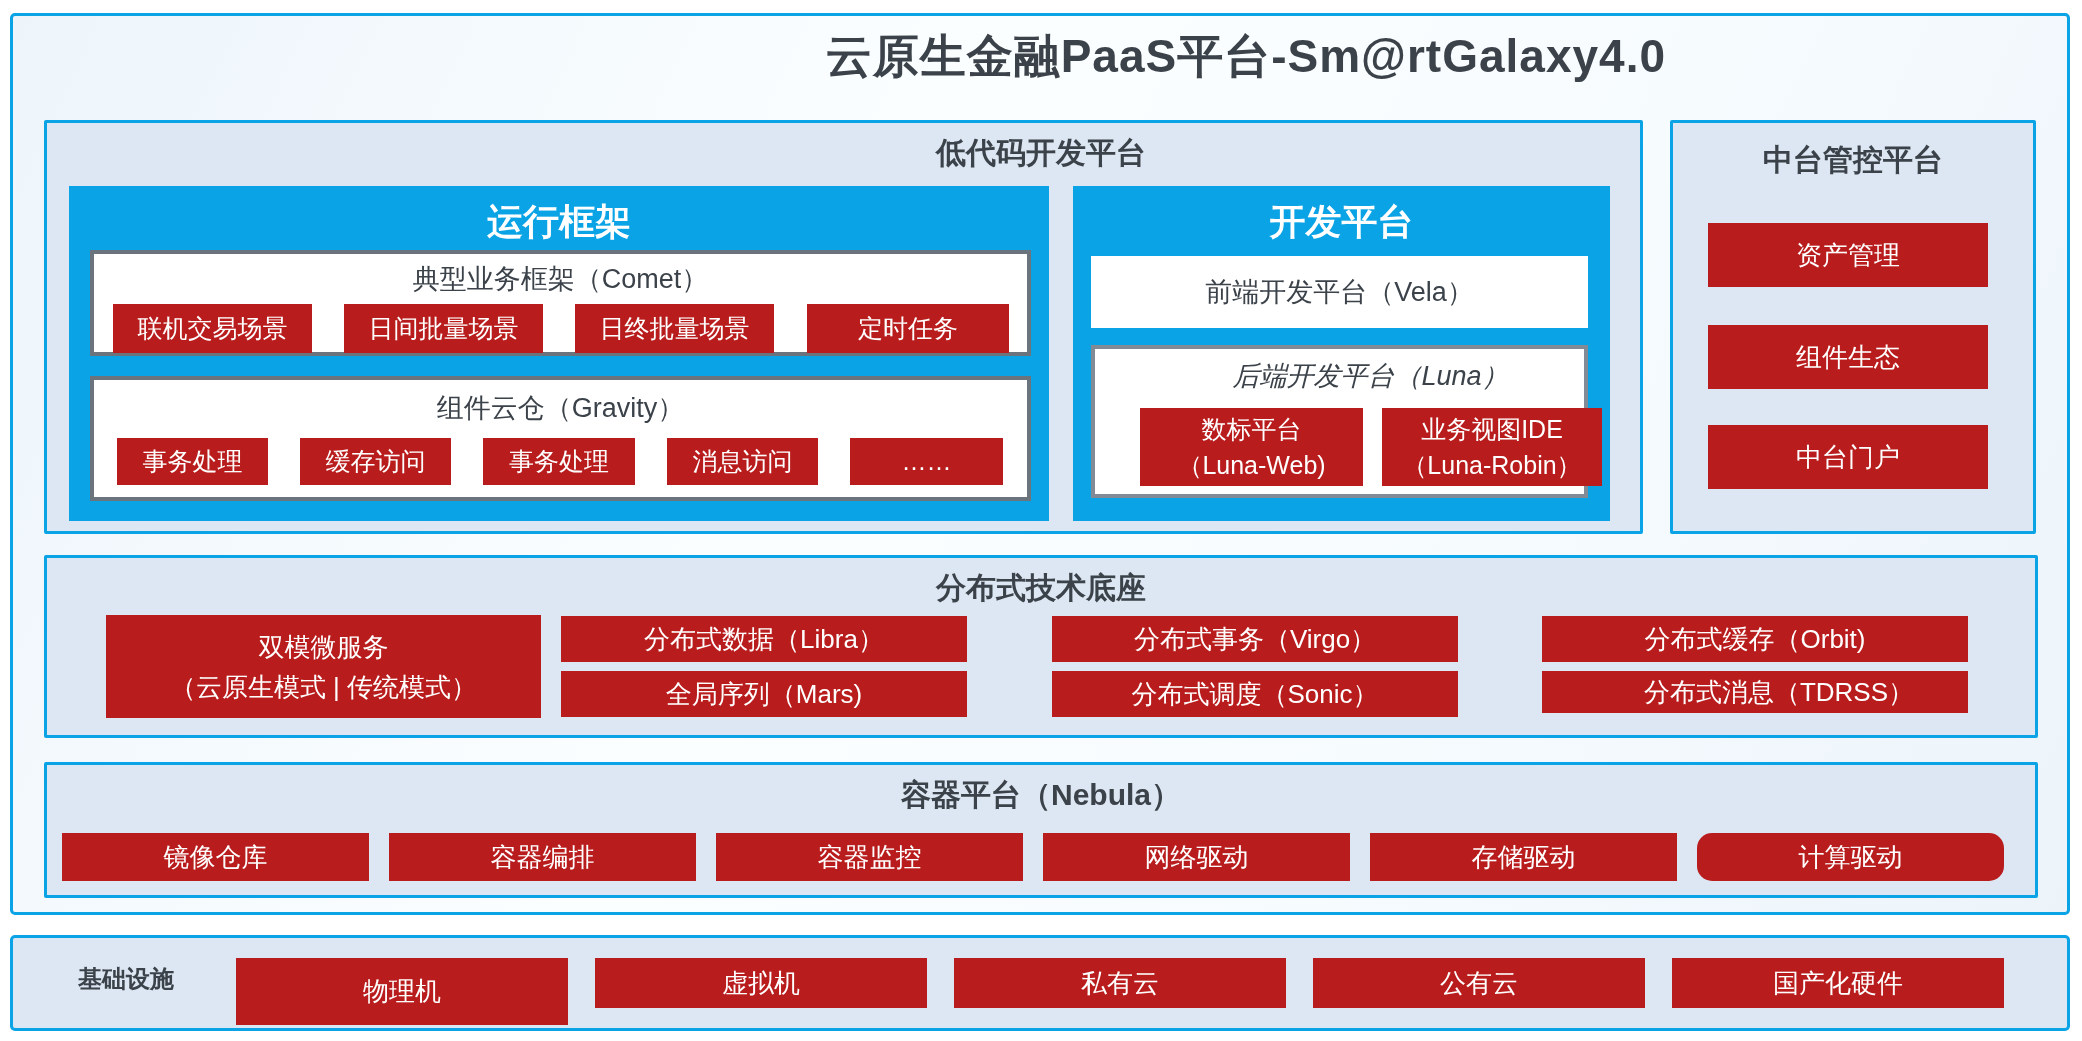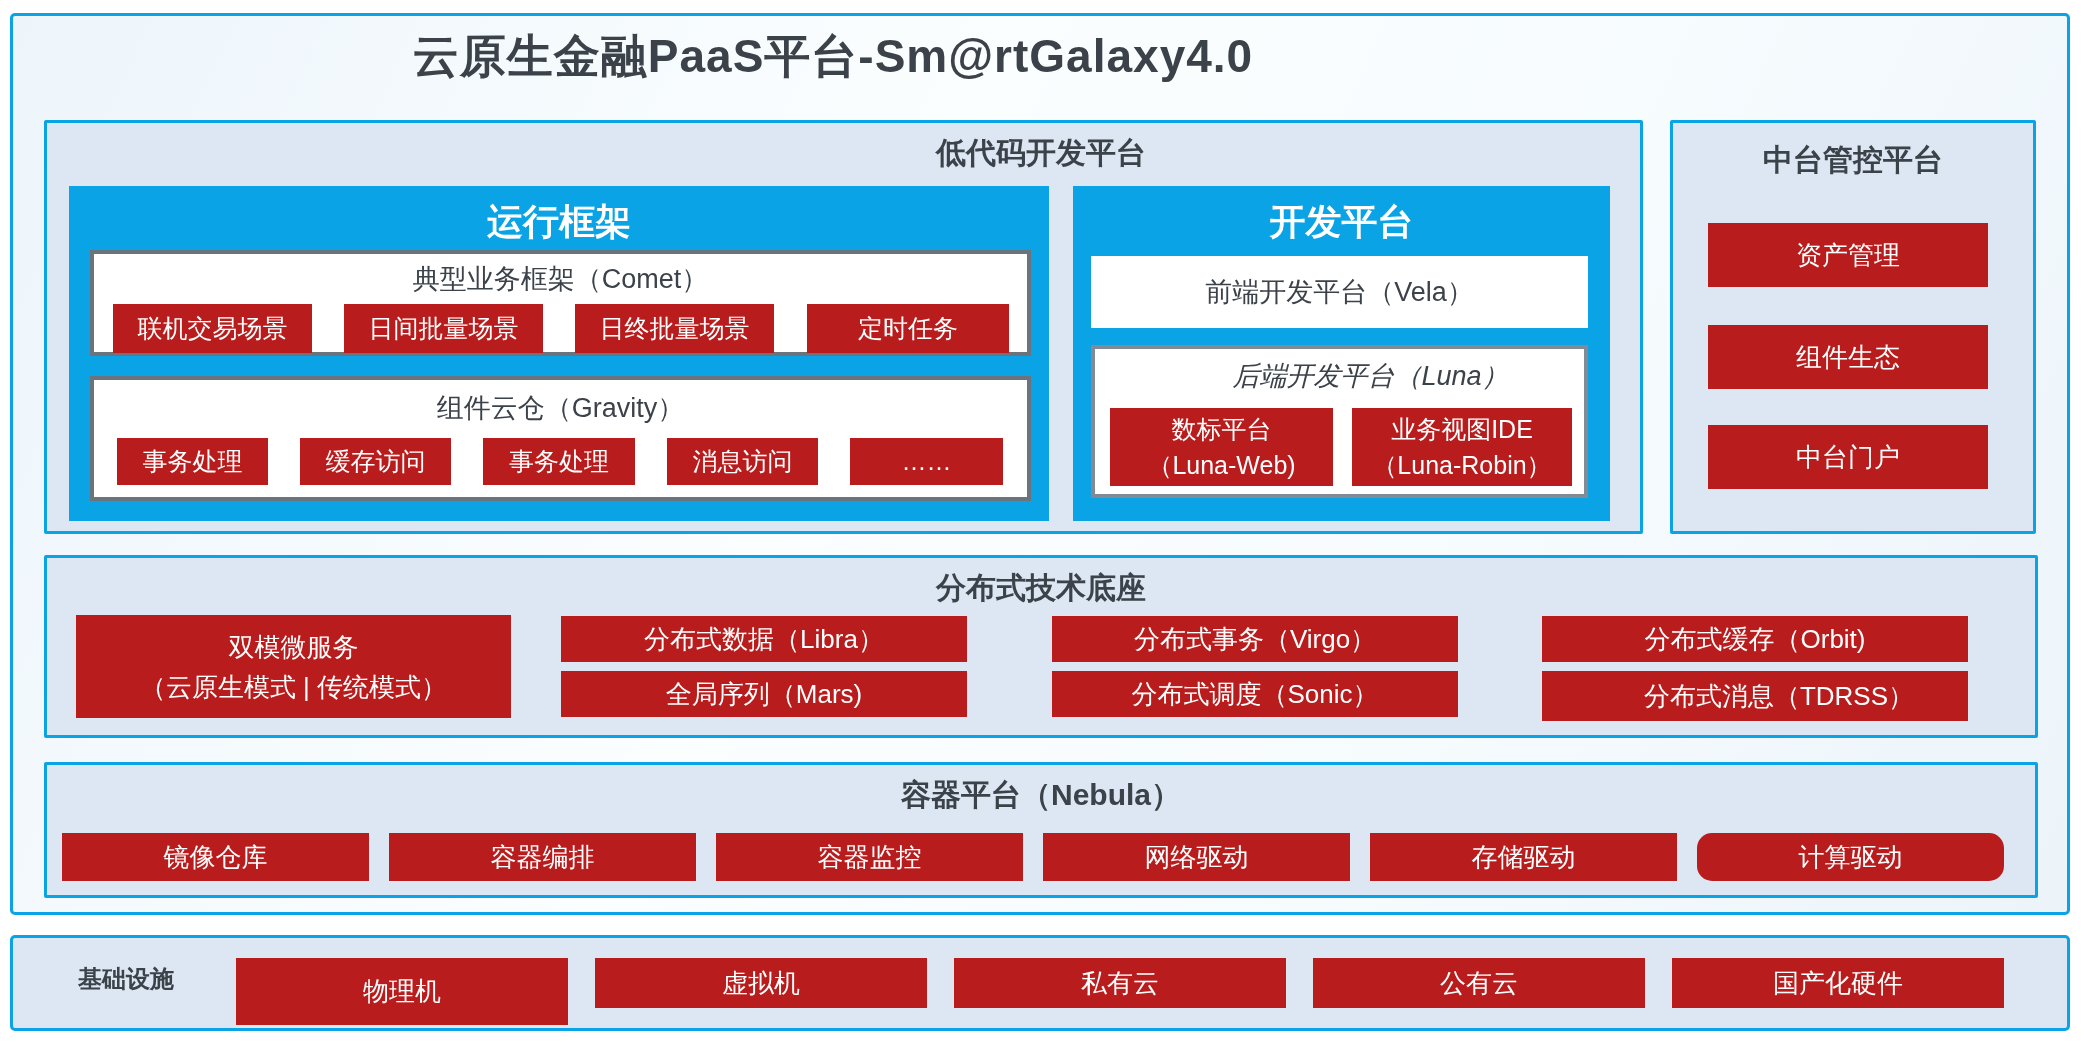--- a/index.html
+++ b/index.html
@@ -15,31 +15,31 @@
   .wbox{background:#ffffff;}
   .gbox{background:#ffffff;border:4px solid #6b737d;}
   .gbox2{background:#ffffff;border:4px solid #828a96;}
   .chip{background:#b91c1c;color:#ffffff;display:flex;align-items:center;justify-content:center;text-align:left;}
   .maintitle{font-size:46px;font-weight:bold;color:#3b4249;text-align:center;letter-spacing:1px;}
   .bandtitle{font-size:30px;font-weight:bold;color:#3b4249;text-align:center;}
   .whitetitle{font-size:36px;font-weight:bold;color:#ffffff;text-align:center;}
   .boxtitle{font-size:27px;color:#3b4249;text-align:center;}
   .chip26{font-size:26px;}
   .chip25{font-size:25px;}
-  .twoline{flex-direction:column;line-height:36px;}
+  .twoline{flex-direction:column;line-height:36px;margin-left:30px;}
   .infralabel{font-size:24px;font-weight:bold;color:#3b4249;text-align:center;}
 </style>
 </head>
 <body>
 
 <div class="page">
 
   <div class="abs outer" style="left:10px;top:13px;width:2060px;height:902px;"></div>
 
-  <div class="abs maintitle" style="left:0;top:26px;width:1666px;height:58px;">云原生金融PaaS平台-Sm@rtGalaxy4.0</div>
+  <div class="abs maintitle" style="left:0;top:26px;width:1666px;height:58px;text-align:right;">云原生金融PaaS平台-Sm@rtGalaxy4.0</div>
 
   <div class="abs panel" style="left:44px;top:120px;width:1599px;height:414px;"></div>
   <div class="abs bandtitle" style="left:0;top:133px;width:2082px;height:40px;">低代码开发平台</div>
 
   <div class="abs bluebox" style="left:69px;top:186px;width:980px;height:335px;"></div>
   <div class="abs whitetitle" style="left:69px;top:198px;width:980px;height:46px;">运行框架</div>
 
   <div class="abs gbox" style="left:90px;top:250px;width:941px;height:106px;"></div>
   <div class="abs boxtitle" style="left:90px;top:261px;width:941px;height:34px;">典型业务框架（Comet）</div>
   <div class="abs chip chip25" style="left:113px;top:304px;width:199px;height:49px;">联机交易场景</div>
@@ -79,21 +79,21 @@
   <div class="abs bandtitle" style="left:0;top:568px;width:2082px;height:40px;">分布式技术底座</div>
   <div class="abs chip chip26 twoline" style="left:76px;top:615px;width:435px;height:103px;line-height:40px;">
     <span>双模微服务</span>
     <span>（云原生模式 | 传统模式）</span>
   </div>
   <div class="abs chip chip26" style="left:561px;top:616px;width:406px;height:46px;">分布式数据（Libra）</div>
   <div class="abs chip chip26" style="left:1052px;top:616px;width:406px;height:46px;">分布式事务（Virgo）</div>
   <div class="abs chip chip26" style="left:1542px;top:616px;width:426px;height:46px;">分布式缓存（Orbit)</div>
   <div class="abs chip chip26" style="left:561px;top:671px;width:406px;height:46px;">全局序列（Mars)</div>
   <div class="abs chip chip26" style="left:1052px;top:671px;width:406px;height:46px;">分布式调度（Sonic）</div>
-  <div class="abs chip chip26" style="left:1542px;top:671px;width:426px;height:50px;padding-left:48px;">分布式消息（TDRSS）</div>
+  <div class="abs chip chip26" style="left:1542px;top:671px;width:426px;height:42px;padding-left:48px;">分布式消息（TDRSS）</div>
 
   <div class="abs panel" style="left:44px;top:762px;width:1994px;height:136px;"></div>
   <div class="abs bandtitle" style="left:0;top:775px;width:2082px;height:40px;">容器平台（Nebula）</div>
   <div class="abs chip chip26" style="left:62px;top:833px;width:307px;height:48px;">镜像仓库</div>
   <div class="abs chip chip26" style="left:389px;top:833px;width:307px;height:48px;">容器编排</div>
   <div class="abs chip chip26" style="left:716px;top:833px;width:307px;height:48px;">容器监控</div>
   <div class="abs chip chip26" style="left:1043px;top:833px;width:307px;height:48px;">网络驱动</div>
   <div class="abs chip chip26" style="left:1370px;top:833px;width:307px;height:48px;">存储驱动</div>
   <div class="abs chip chip26" style="left:1697px;top:833px;width:307px;height:48px;border-radius:15px;">计算驱动</div>
 

